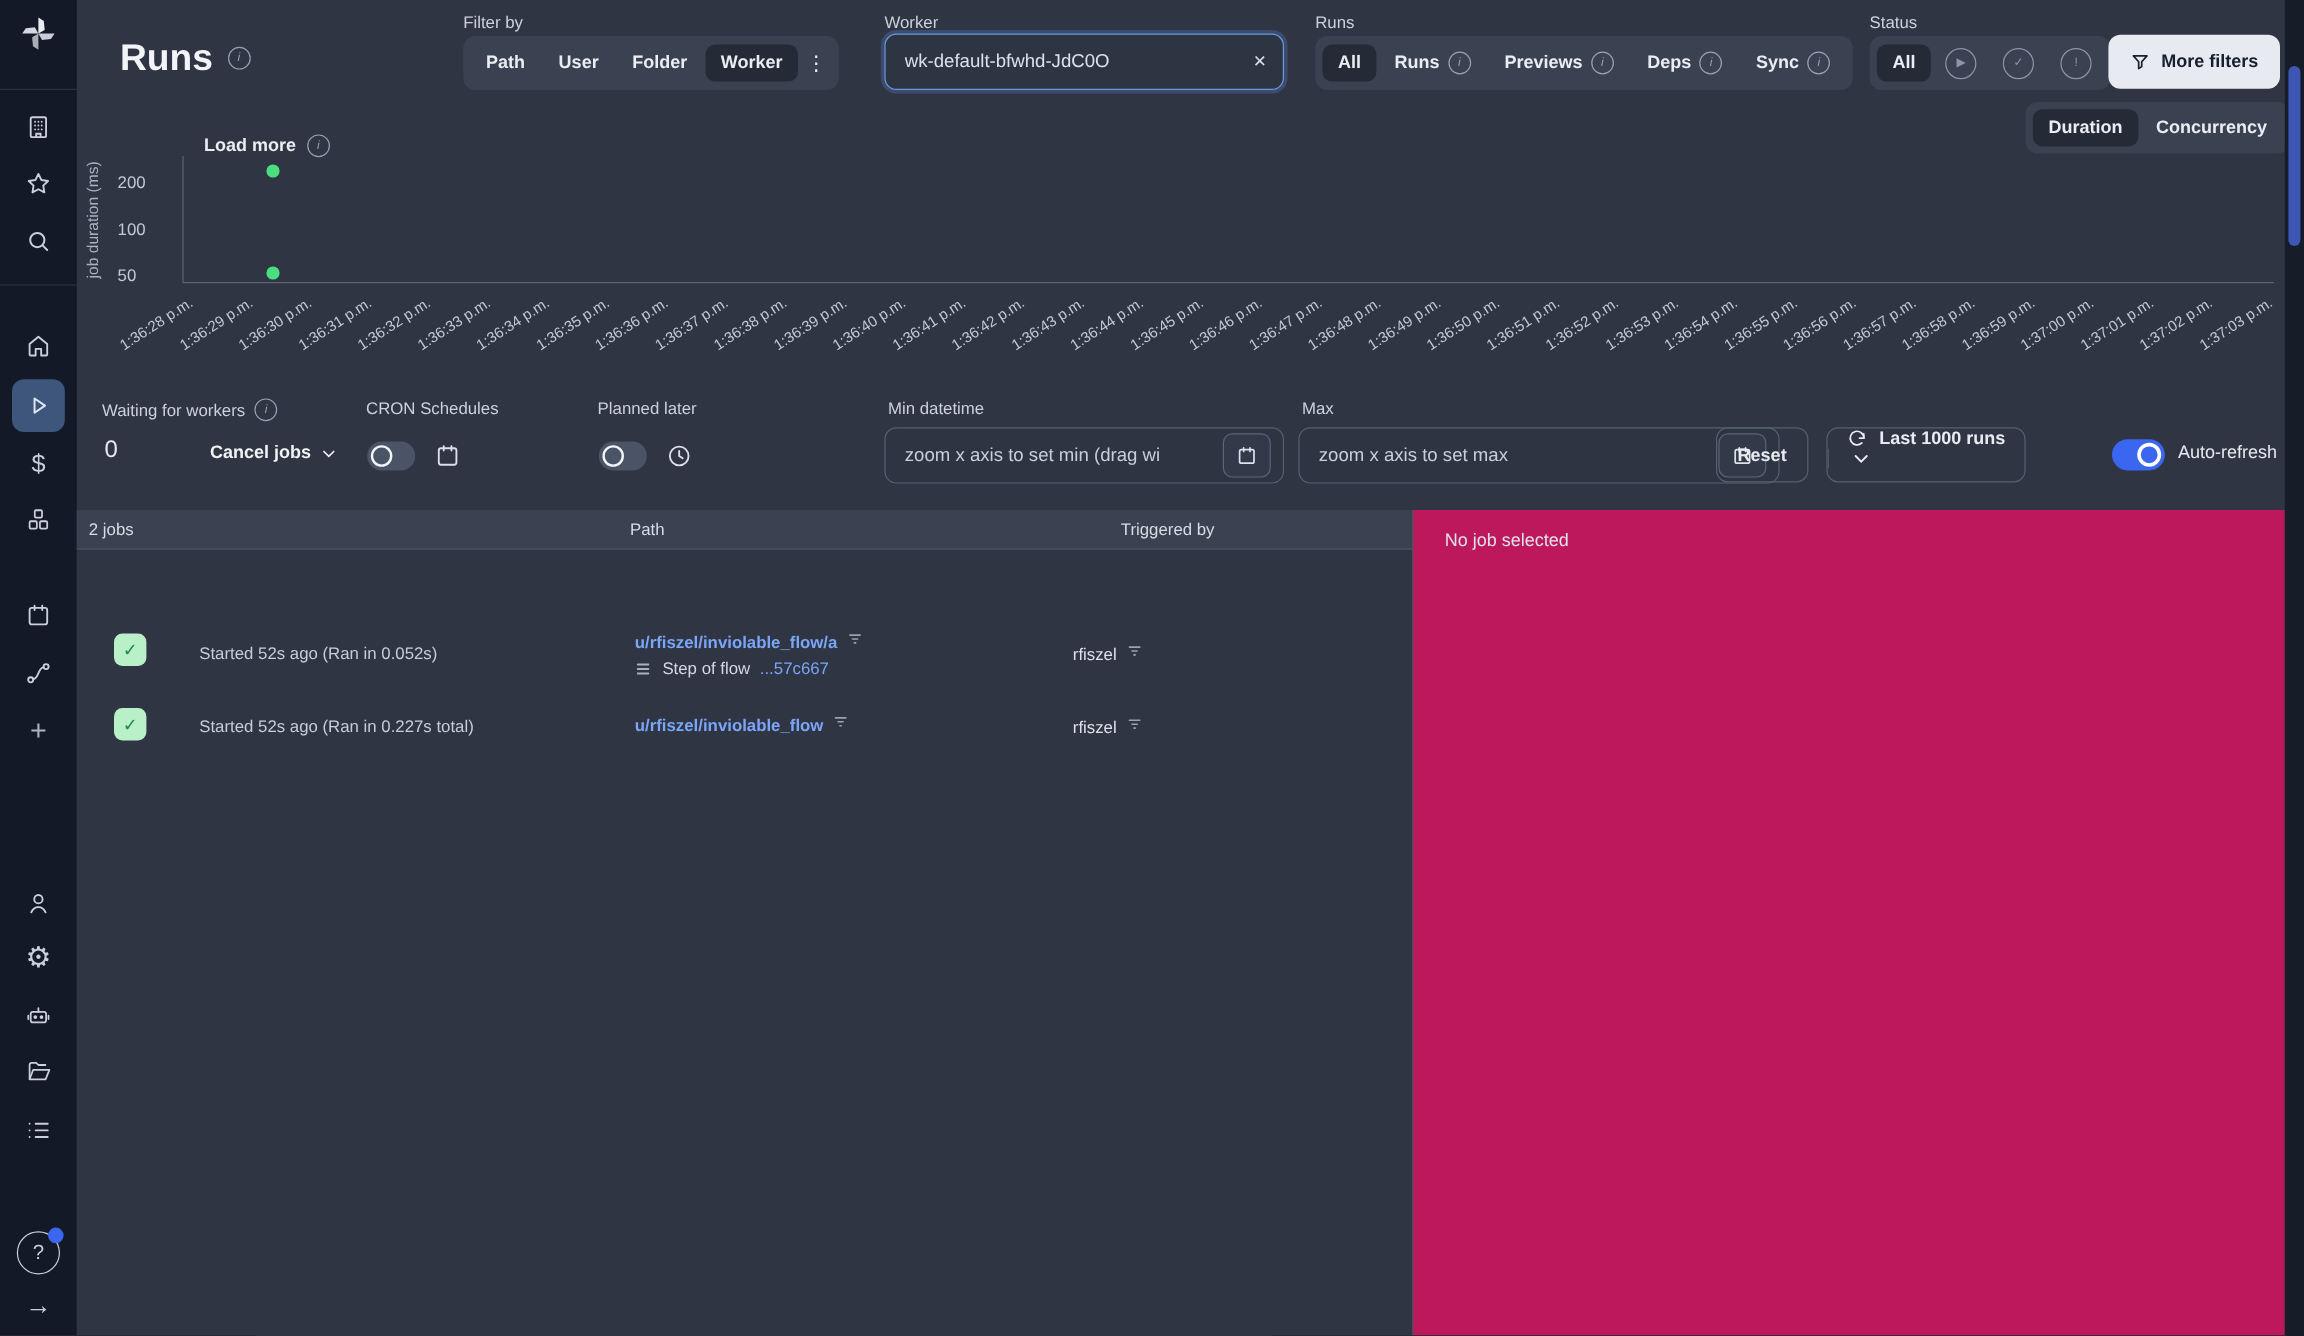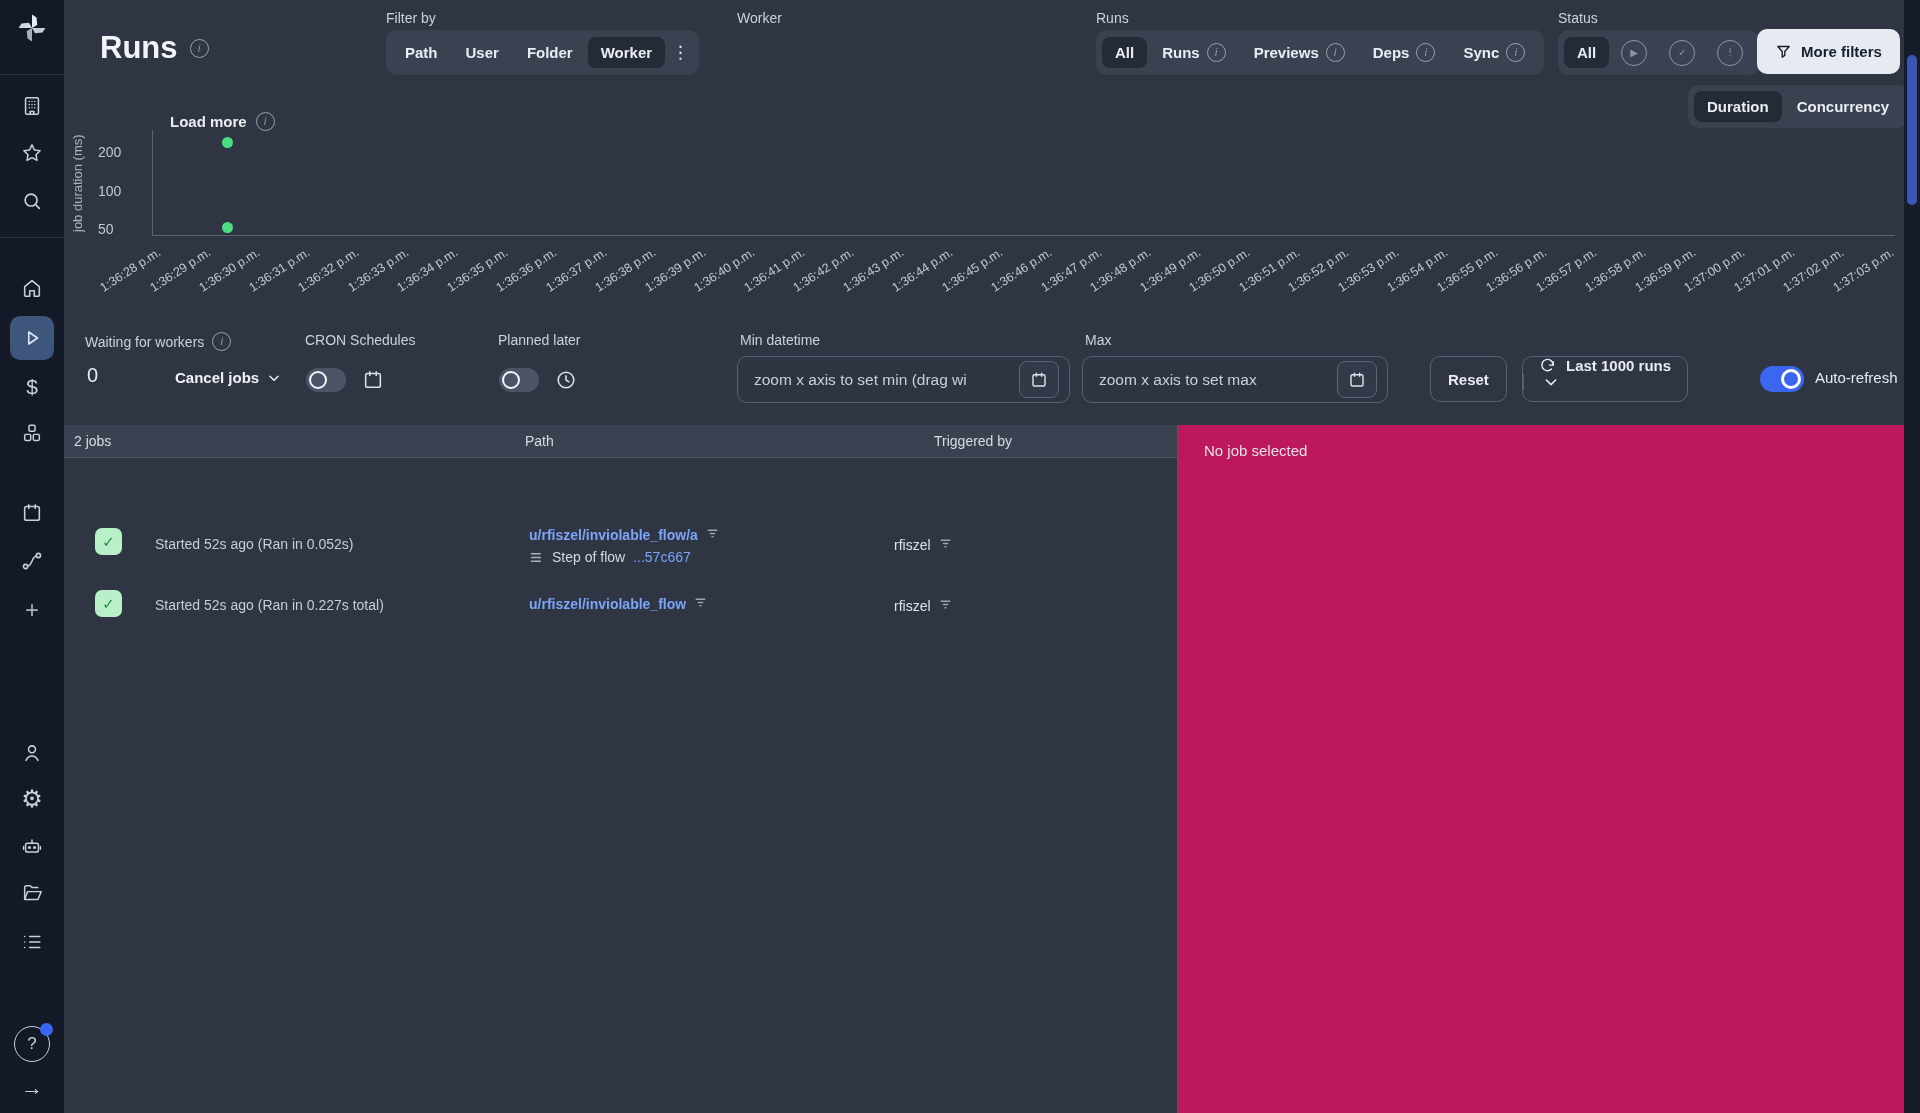--- a/index.html
+++ b/index.html
@@ -59,21 +59,21 @@
   .tgl-row{position:absolute;top:368px;display:flex;align-items:center;gap:16px;color:#dbe0e9;}
   .ar-label{position:absolute;top:369px;font-size:15px;color:#e6eaf1;}
   
   .jobs{position:absolute;left:64px;top:425px;width:1113px;bottom:0;background:#2f3543;}
   .thead{position:absolute;left:0;top:0;width:100%;height:33px;background:#3a4150;border-bottom:1px solid #4b5465;box-sizing:border-box;}
   .thead span{position:absolute;top:8px;font-size:14px;color:#d8dce4;}
   .dateband{position:absolute;left:0;top:34px;width:100%;height:44px;background:#3f4655;display:flex;align-items:center;}
   .dateband span{margin-left:26px;font-size:15px;color:#e4e8ef;}
   .jrow{position:absolute;left:0;width:100%;cursor:pointer;}
   .badge{position:absolute;width:27px;height:27px;border-radius:7px;background:#b9f0c8;color:#1f8a46;display:flex;align-items:center;justify-content:center;font-size:15px;font-weight:700;}
-  .started{position:absolute;font-size:14px;color:#c7cdd8;white-space:nowrap;}
+  .started{position:absolute;font-size:14px;color:#c7cdd8;white-space:nowrap;margin-left:11px;}
   .plink{color:#7aa5f8;font-size:14px;font-weight:700;text-decoration:none;white-space:nowrap;}
   .mini-filter{color:#9aa3b2;margin-left:8px;cursor:pointer;}
   .steprow{display:flex;align-items:center;gap:8px;font-size:14px;color:#d3d8e1;}
   .trig{font-size:14px;color:#dde2ea;}
   
   .detail{position:absolute;left:1177px;top:425px;width:727px;bottom:0;background:#be185d;border-left:1px solid #4d5666;box-sizing:border-box;}
   .detail span{position:absolute;left:26px;top:17px;font-size:15px;color:#dfe3ea;}
   
   .scrolltrack{position:absolute;right:0;top:0;width:16px;height:1113px;background:#171c29;}
   .scrollthumb{position:absolute;right:3px;top:55px;width:10px;height:150px;border-radius:5px;background:#3d56b4;cursor:pointer;}
@@ -200,20 +200,24 @@
   <span class="flabel" style="left:386px">Filter by</span>
   <div class="chip-group" style="left:386px">
     <span class="chip">Path</span>
     <span class="chip">User</span>
     <span class="chip">Folder</span>
     <span class="chip sel">Worker</span>
     <span class="kebab">⋮</span>
   </div>
 
   <span class="flabel" style="left:737px">Worker</span>
+  <div class="textbox tb-focus" style="left:737px;top:28px;width:333px">
+    <input value="wk-default-bfwhd-JdC0O" style="">
+    <span class="clear-x">×</span>
+  </div>
 
   <span class="flabel" style="left:1096px">Runs</span>
   <div class="chip-group" style="left:1096px">
     <span class="chip sel">All</span>
     <span class="chip">
         <span>Runs</span>
         <span class="info">i</span>
       </span>
     <span class="chip">
         <span>Previews</span>
@@ -409,21 +413,21 @@
     <input placeholder="zoom x axis to set min (drag wi" style="">
     <span class="calbtn">
       <svg width="18" height="18" viewBox="0 0 24 24" fill="none" stroke="currentColor" stroke-width="1.9" stroke-linecap="round">
           <rect x="4" y="5" width="16" height="15" rx="2"></rect>
           <path d="M8.5 3v4M15.5 3v4"></path>
         </svg>
     </span>
   </div>
 
   <span class="ctl-label" style="left:1085px">Max</span>
-  <div class="textbox" style="left:1082px;top:356px;width:306px">
+  <div class="textbox" style="left:1082px;top:356px;width:401px">
     <input placeholder="zoom x axis to set max" style="">
     <span class="calbtn">
       <svg width="18" height="18" viewBox="0 0 24 24" fill="none" stroke="currentColor" stroke-width="1.9" stroke-linecap="round">
           <rect x="4" y="5" width="16" height="15" rx="2"></rect>
           <path d="M8.5 3v4M15.5 3v4"></path>
         </svg>
     </span>
   </div>
 
   <div class="btn-outline" style="left:1430px;top:356px">

